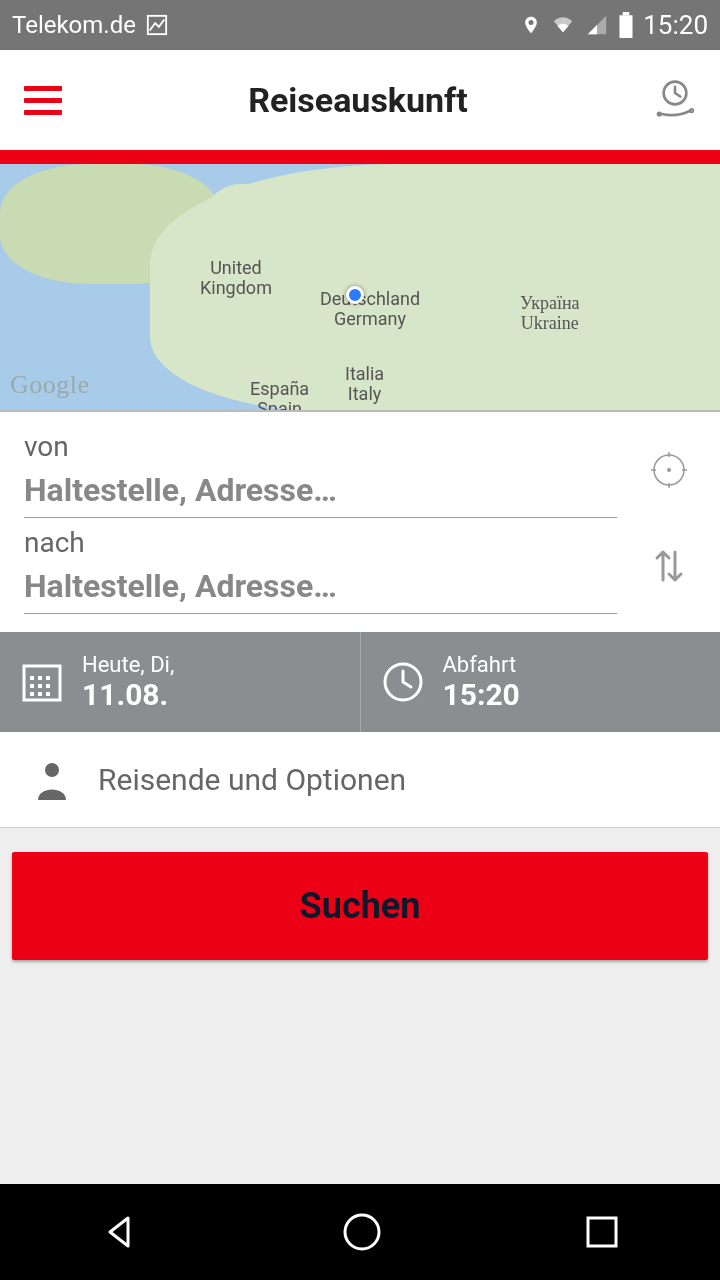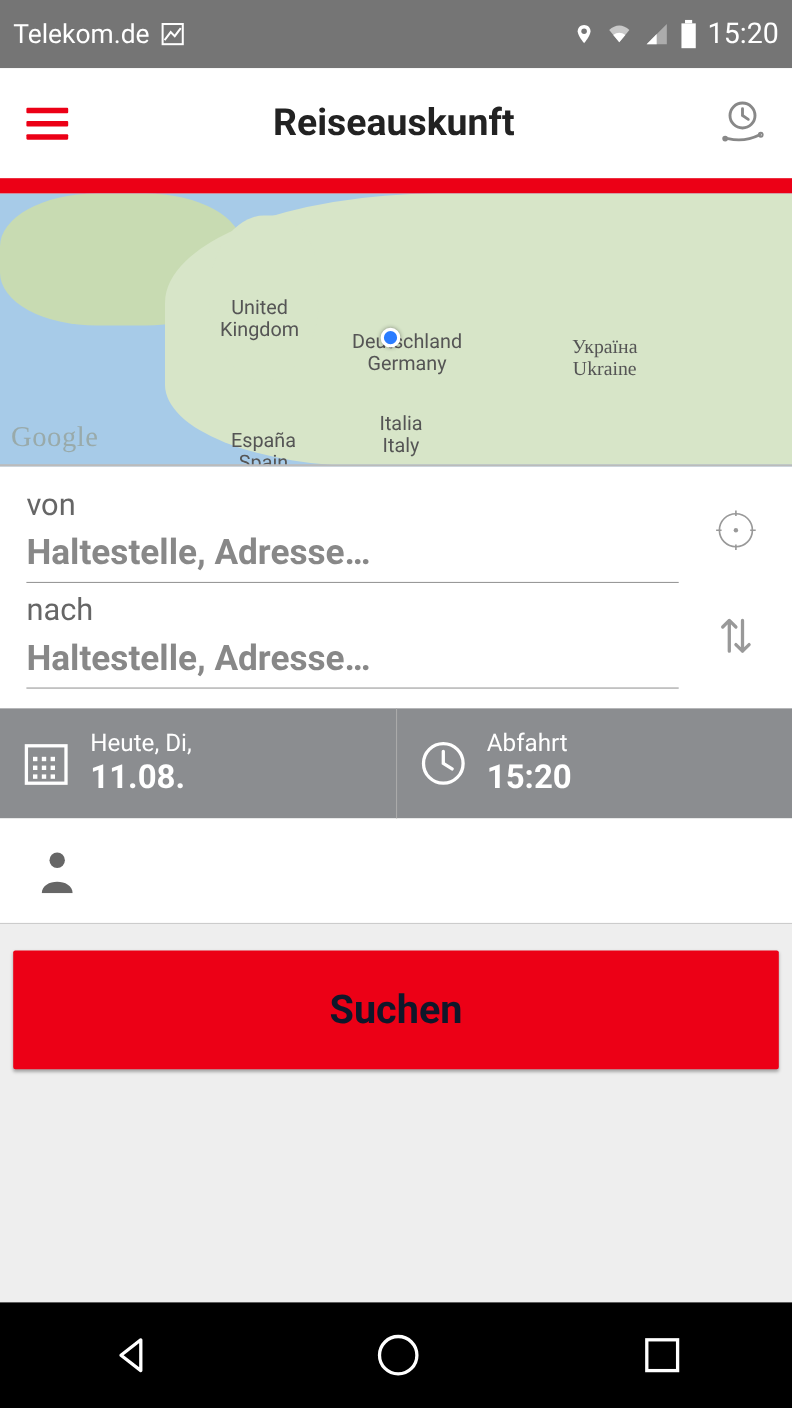--- a/index.html
+++ b/index.html
@@ -1,19 +1,19 @@
 <!DOCTYPE html>
 <html><head>
 <meta charset="utf-8">
 <style>
 * { margin: 0; padding: 0; box-sizing: border-box; font-family: -apple-system, BlinkMacSystemFont, "Segoe UI", Roboto, sans-serif; }
 html, body { width: 720px; height: 1280px; background: #eee; overflow: hidden; }
 
 
-.status-bar { height: 62px; background: #757575; color: #fff; display: flex; align-items: center; justify-content: space-between; padding: 12px 12px; font-size: 24px; }
+.status-bar { height: 50px; background: #757575; color: #fff; display: flex; align-items: center; justify-content: space-between; padding: 12px 12px; font-size: 24px; }
 .status-left { display: flex; align-items: center; gap: 10px; }
 .status-right { display: flex; align-items: center; gap: 8px; }
 .status-right svg { fill: #fff; }
 
 
 .app-header { height: 100px; background: #fff; display: flex; align-items: center; justify-content: space-between; padding: 14px 24px; }
 .hamburger { display: flex; flex-direction: column; gap: 7px; }
 .hamburger span { width: 38px; height: 5px; background: #ec0016; border-radius: 1px; }
 .app-title { font-size: 34px; font-weight: 700; color: #222; }
 .clock-icon { width: 42px; height: 42px; }
@@ -119,21 +119,21 @@
   <div class="land land-uk"></div>
   <div class="land-blob1"></div>
   <div class="map-label lbl-uk" style="white-space:pre;">United
 Kingdom</div>
   <div class="map-label lbl-de" style="white-space:pre;">Deutschland
 Germany</div>
   <div class="map-label lbl-ua" style="white-space:pre;font-family:Liberation Serif, serif;">Україна
 Ukraine</div>
   <div class="map-label lbl-it" style="white-space:pre;">Italia
 Italy</div>
-  <div class="map-label lbl-es" style="white-space:pre;">España
+  <div class="map-label lbl-es" style="white-space:pre;margin-left:40px;">España
 Spain</div>
   <div class="loc-dot"></div>
   <div class="google-logo">Google</div>
 </div>
 
 <div class="inputs">
   <div class="input-row">
     <div class="input-block">
       <div class="input-label">von</div>
       <input class="input-field" placeholder="Haltestelle, Adresse…" style="">
@@ -192,20 +192,21 @@
       <div class="dt-value">15:20</div>
     </div>
   </div>
 </div>
 
 <div class="options-row">
   <svg width="36" height="40" viewBox="0 0 36 40">
       <circle cx="18" cy="10" r="7" fill="#666"></circle>
       <path d="M4 40 C4 26 32 26 32 40 Z" fill="#666"></path>
     </svg>
+  <span class="options-label">Reisende und Optionen</span>
 </div>
 
 <div class="search-area">
   <button class="search-btn">Suchen</button>
 </div>
 
 <div class="nav-bar">
   <svg width="40" height="40" viewBox="0 0 40 40">
       <path d="M28 6 L10 20 L28 34 Z" fill="none" stroke="#fff" stroke-width="3" stroke-linejoin="round"></path>
     </svg>

